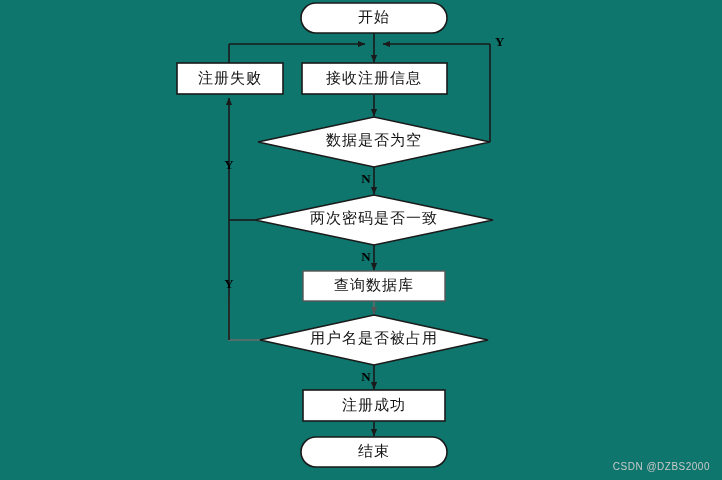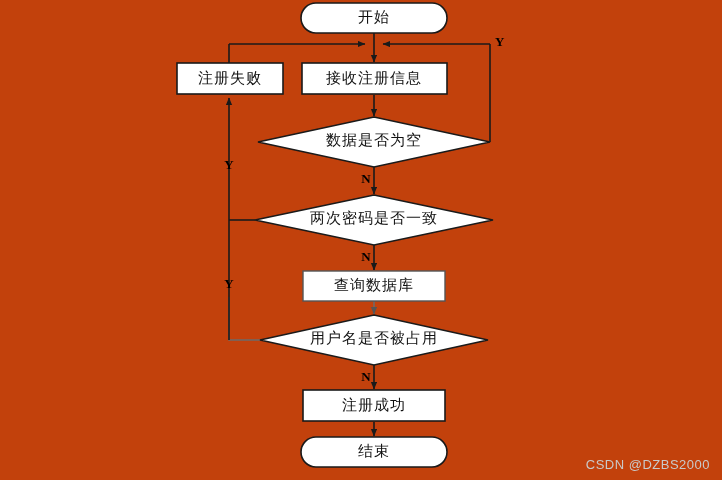--- a/index.html
+++ b/index.html
@@ -1,31 +1,31 @@
 <!DOCTYPE html>
 <html><head>
 <meta charset="utf-8">
 <style>
   html,body{margin:0;padding:0;background:#ffffff;}
   body{width:722px;height:480px;overflow:hidden;
        font-family:"Liberation Serif","DejaVu Serif",serif;}
-  #canvas{position:relative;width:722px;height:480px;background:#c2410c;}
+  #canvas{position:relative;width:722px;height:480px;background:#0f766e;}
   svg.flow{position:absolute;left:0;top:0;width:722px;height:480px;}
   .node-shape{fill:#ffffff;stroke:#1a1a1a;stroke-width:1.6;}
   .node-shape.soft{stroke:#555555;stroke-width:1.4;}
   .edge{stroke:#1a1a1a;stroke-width:1.6;fill:none;}
   .edge.soft{stroke:#6b6b6b;stroke-width:1.5;}
   .node-label{font-family:"Liberation Serif","DejaVu Serif",serif;
        font-size:15px;fill:#111111;text-anchor:middle;dominant-baseline:middle;
        letter-spacing:1px;}
   .edge-label{font-family:"Liberation Serif","DejaVu Serif",serif;
        font-size:13px;font-weight:bold;fill:#000000;text-anchor:middle;
        dominant-baseline:middle;}
   .watermark{position:absolute;right:12px;bottom:8px;color:#c9c9c9;
-       font-family:"Liberation Sans","DejaVu Sans",sans-serif;font-size:13px;
+       font-family:"Liberation Sans","DejaVu Sans",sans-serif;font-size:10px;
        letter-spacing:.5px;white-space:nowrap;}
 </style>
 </head>
 <body>
 
 <div id="canvas">
 
   <svg class="flow" viewBox="0 0 722 480">
     <defs>
       <marker id="arrow" markerWidth="9" markerHeight="9" refX="7.2" refY="3.2" orient="auto" markerUnits="userSpaceOnUse">

